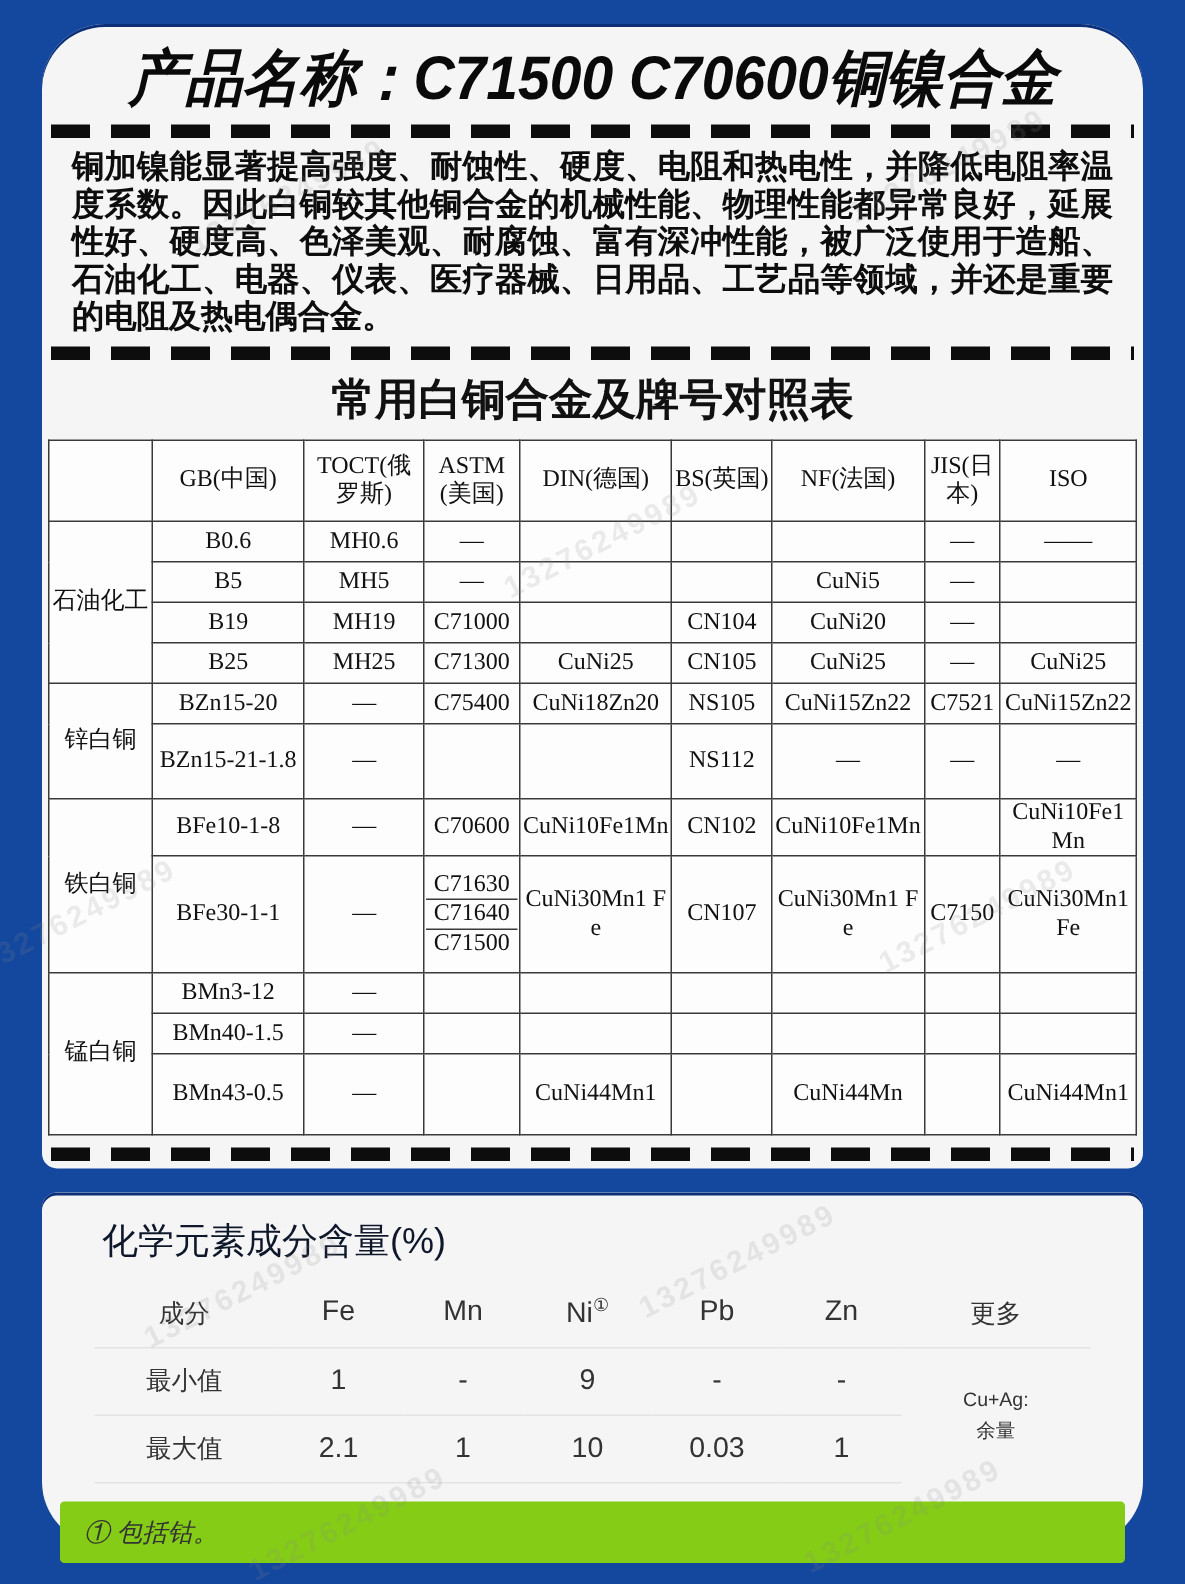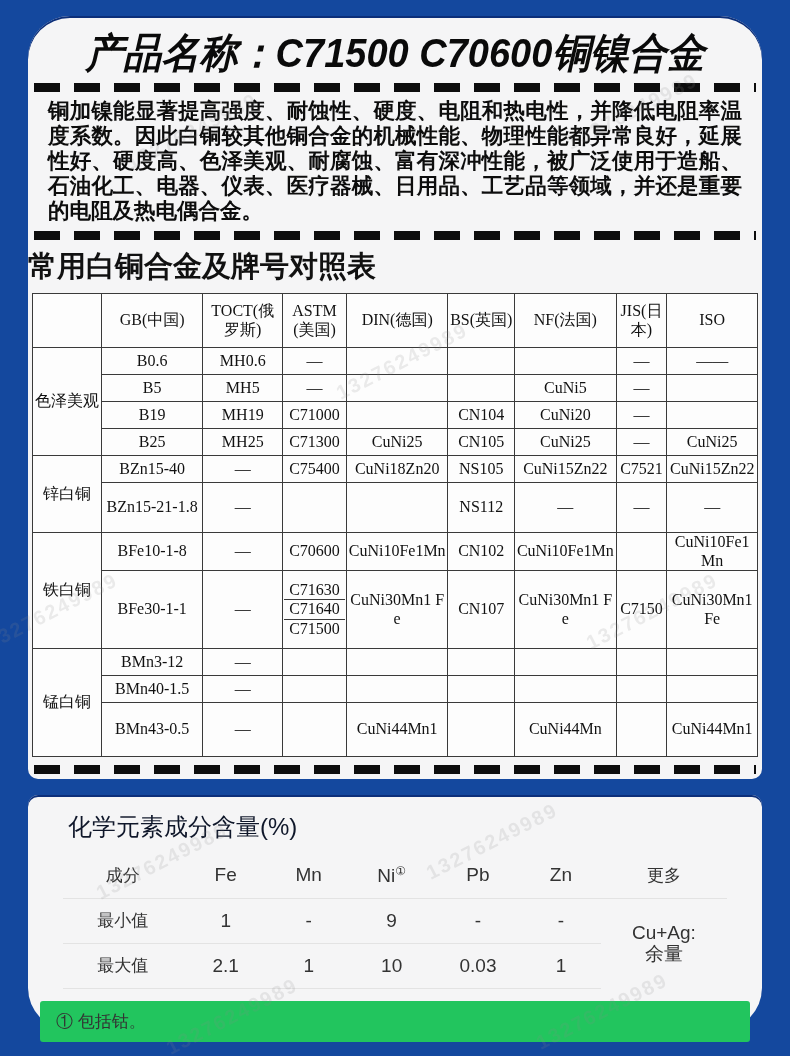--- a/index.html
+++ b/index.html
@@ -20,21 +20,21 @@
   }
   .dash-div{
     height:9px;margin:7px 6px;
     background:repeating-linear-gradient(90deg,#0d0d0d 0 26px,transparent 26px 40px);
   }
   .intro-text{
     margin:4px 20px;font-size:21.5px;line-height:25px;font-weight:bold;color:#0d0d0d;
     text-align:justify;
   }
   .alloy-title{
-    font-family:"Liberation Serif",serif;
+    text-align:center;font-family:"Liberation Serif",serif;
     font-size:29px;font-weight:600;color:#111;margin:4px 0 6px 0;
   }
   table.alloy{
     width:calc(100% - 8px);margin:0 4px;border-collapse:collapse;table-layout:fixed;
     font-family:"Liberation Serif",serif;font-size:16px;color:#111;background:#fdfdfd;
   }
   table.alloy th,table.alloy td{
     border:1.5px solid #3a3a3a;text-align:center;vertical-align:middle;
     padding:0 1px;overflow:hidden;word-break:break-all;line-height:1.15;
   }
@@ -56,21 +56,21 @@
     font-size:19px;color:#333;
   }
   table.chem th,table.chem td{
     border:none;border-top:1px solid #e3e3e3;text-align:center;vertical-align:middle;
     font-weight:normal;padding:0;
   }
   table.chem tr{height:45px;}
   table.chem tr:first-child th{border-top:none;}
   table.chem td.lastline{border-bottom:1px solid #e3e3e3;}
   .chem-label{font-size:17px;}
-  .more-cell{font-size:19px;line-height:21px;border-bottom:1px solid transparent;}
+  .more-cell{font-size:13px;line-height:21px;border-bottom:1px solid transparent;}
   sup.circ{font-size:12px;vertical-align:super;}
   .cc0{width:18%}.cc1{width:13%}.cc2{width:12%}.cc3{width:13%}.cc4{width:13%}.cc5{width:12%}.cc6{width:19%}
 
   .footnote-bar{
     margin:12px 12px 0 12px;background:#fbf0e2;border-radius:3px;
     padding:9px 16px;font-size:17px;color:#333;
   }
 
   .wm{
     position:absolute;color:#8a8a8a;opacity:0.16;font-size:20px;letter-spacing:2px;
@@ -117,21 +117,21 @@
       <th>TOCT(俄罗斯)</th>
       <th>ASTM(美国)</th>
       <th>DIN(德国)</th>
       <th>BS(英国)</th>
       <th>NF(法国)</th>
       <th>JIS(日本)</th>
       <th>ISO</th>
     </tr>
 
     <tr class="rn">
-      <td rowspan="4">色泽美观</td>
+      <td rowspan="4">石油化工</td>
       <td>B0.6</td>
       <td>MH0.6</td>
       <td>—</td>
       <td></td>
       <td></td>
       <td></td>
       <td>—</td>
       <td>——</td>
     </tr>
     <tr class="rn">
@@ -160,21 +160,21 @@
       <td>C71300</td>
       <td>CuNi25</td>
       <td>CN105</td>
       <td>CuNi25</td>
       <td>—</td>
       <td>CuNi25</td>
     </tr>
 
     <tr class="rn">
       <td rowspan="2">锌白铜</td>
-      <td>BZn15-40</td>
+      <td>BZn15-20</td>
       <td>—</td>
       <td>C75400</td>
       <td>CuNi18Zn20</td>
       <td>NS105</td>
       <td>CuNi15Zn22</td>
       <td>C7521</td>
       <td>CuNi15Zn22</td>
     </tr>
     <tr class="rt">
       <td>BZn15-21-1.8</td>
@@ -290,16 +290,16 @@
       <td class="chem-label lastline">最大值</td>
       <td class="lastline">2.1</td>
       <td class="lastline">1</td>
       <td class="lastline">10</td>
       <td class="lastline">0.03</td>
       <td class="lastline">1</td>
     </tr>
   </tbody>
     </table>
 
-  <div class="footnote-bar" style="background: #22c55e;">
+  <div class="footnote-bar" style="background: #84cc16; font-style: italic;">
     <span>① 包括钴。</span>
   </div>
 </div>
 
 </body></html>

